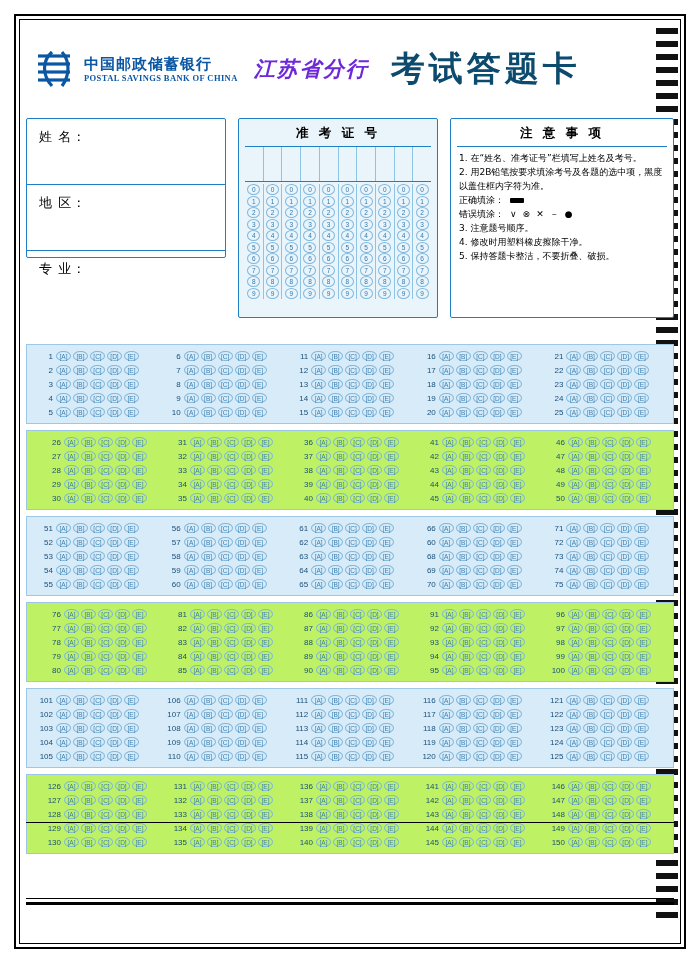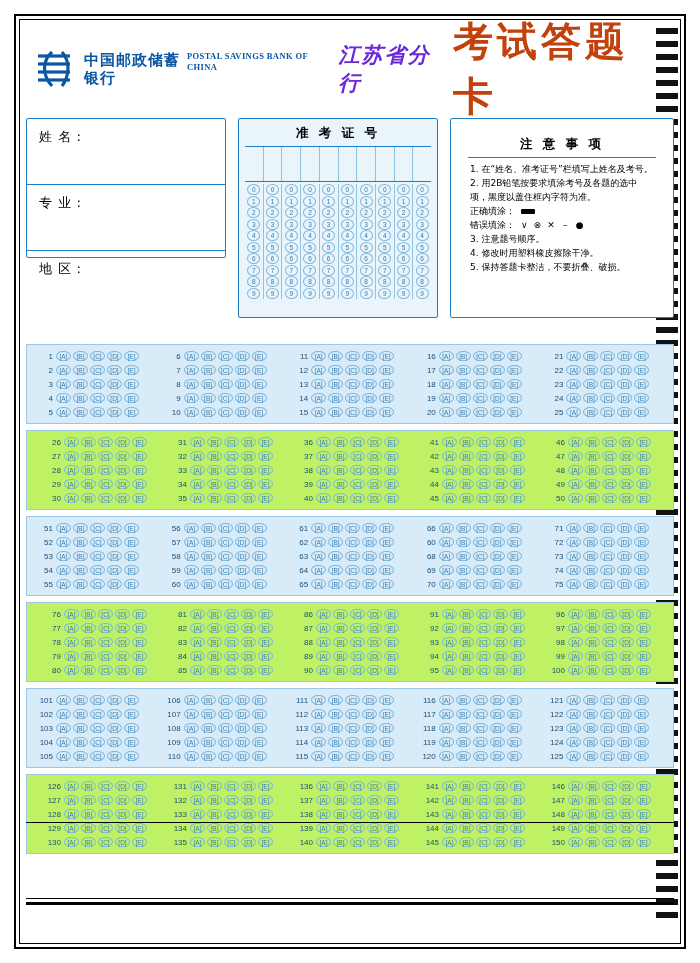--- a/index.html
+++ b/index.html
@@ -64,22 +64,23 @@
   }
   .logo-box {
     width: 48px; height: 44px;
     position: relative;
     flex: 0 0 auto;
     margin-right: 6px;
   }
   .logo-svg { display:block; }
   .bank-name {
     display: flex;
+    flex-direction: column;
     justify-content: center;
-    margin-right: 28px;
+    margin-right: 16px;
   }
   .bank-cn {
     font-family: "DejaVu Sans", sans-serif;
     font-size: 15px;
     font-weight: bold;
     color: #0b57a4;
     letter-spacing: 1px;
     line-height: 18px;
   }
   .bank-en {
@@ -94,23 +95,23 @@
     font-family: "DejaVu Sans", sans-serif;
     font-size: 21px;
     font-weight: bold;
     color: #6d28d9;
     letter-spacing: 2px;
     margin-right: 22px;
     font-style: italic;
   }
   .doc-title {
     font-family: "DejaVu Sans", sans-serif;
-    font-size: 40px;
+    font-size: 34px;
     font-weight: bold;
-    color: #c2410c;
+    color: #0c4a6e;
     letter-spacing: 4px;
   }
 
   
   .info-row {
     position: absolute;
     left: 26px; top: 118px;
     width: 648px; height: 208px;
   }
   .panel {
@@ -200,21 +201,21 @@
     display: flex;
     align-items: center;
     justify-content: center;
     font-size: 6.5px;
   }
 
   
   .panel-notice {
     left: 424px; top: 0;
     width: 224px; height: 200px;
-    padding: 11px;
+    padding: 0;
   }
   .notice-title {
     text-align: center;
     font-family: "DejaVu Sans", sans-serif;
     font-size: 12.5px;
     font-weight: bold;
     letter-spacing: 3px;
     padding: 6px 0 4px;
   }
   .notice-title-rule {
@@ -442,24 +443,24 @@
     <div class="doc-title">考试答题卡</div>
   </div>
 
   <div class="info-row">
 
     <div class="panel panel-student">
       <div class="student-field">
         <span class="lbl">姓 名：</span>
       </div>
       <div class="student-field">
-        <span class="lbl">专 业：</span>
+        <span class="lbl">地 区：</span>
       </div>
       <div class="student-field">
-        <span class="lbl">地 区：</span>
+        <span class="lbl">专 业：</span>
       </div>
     </div>
 
     <div class="panel panel-exam">
       <div class="exam-title">准 考 证 号</div>
       <div class="exam-title-rule"></div>
       <div class="exam-blank" id="exam-blank">
           <div class="cell"></div>
           <div class="cell"></div>
           <div class="cell"></div>

